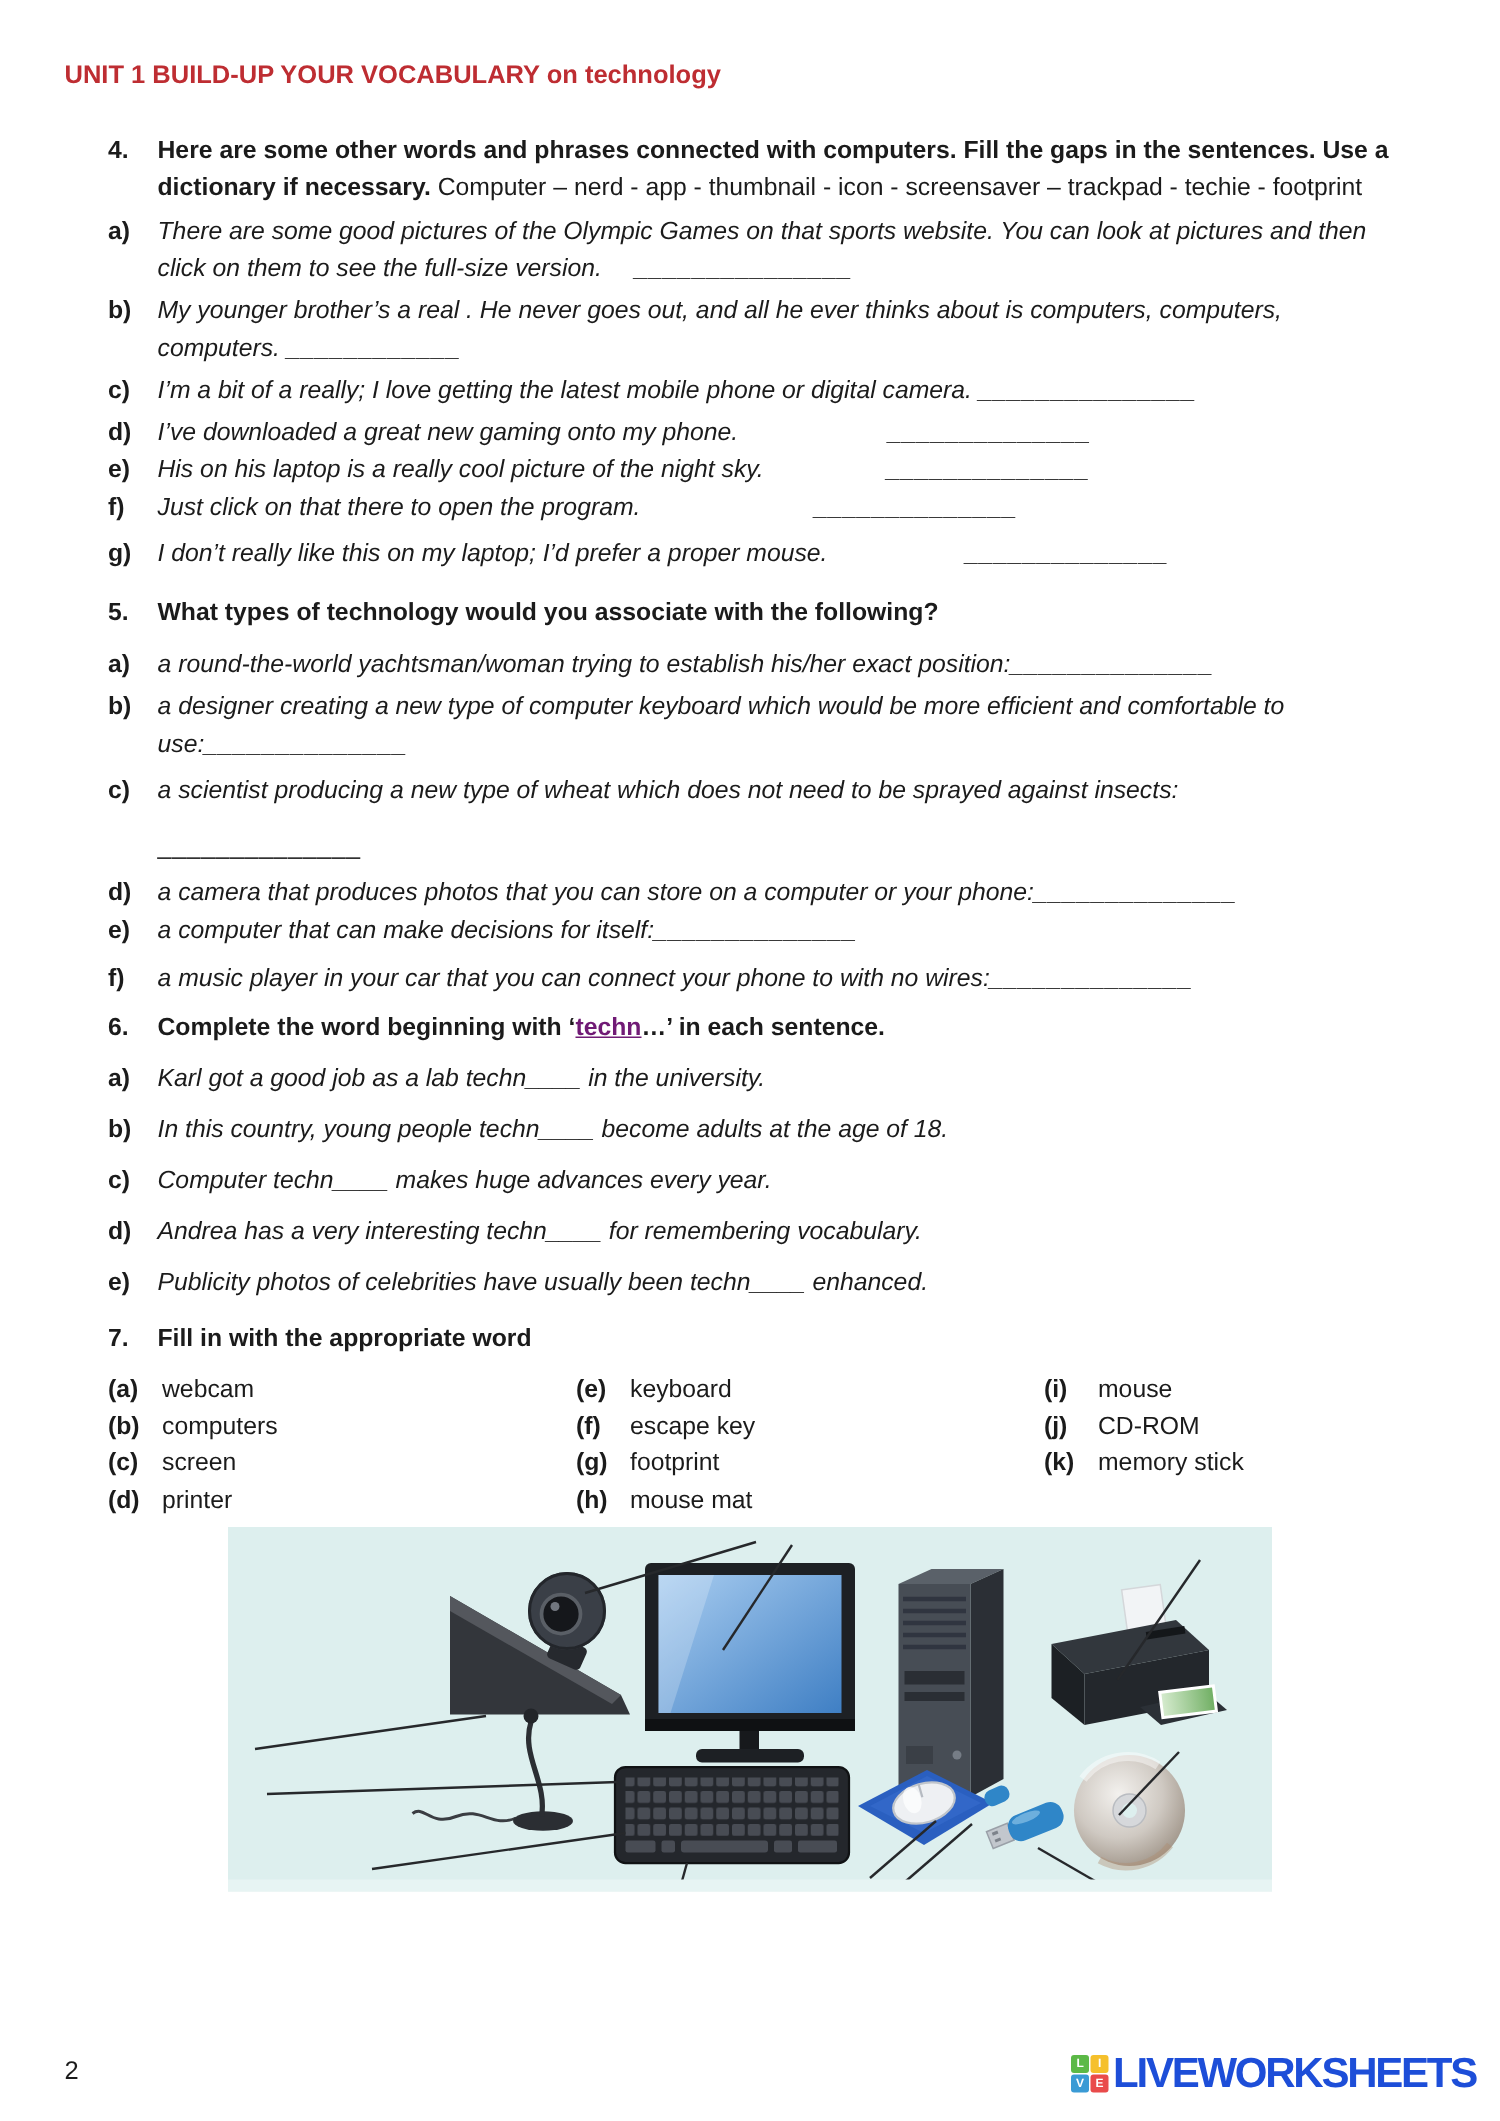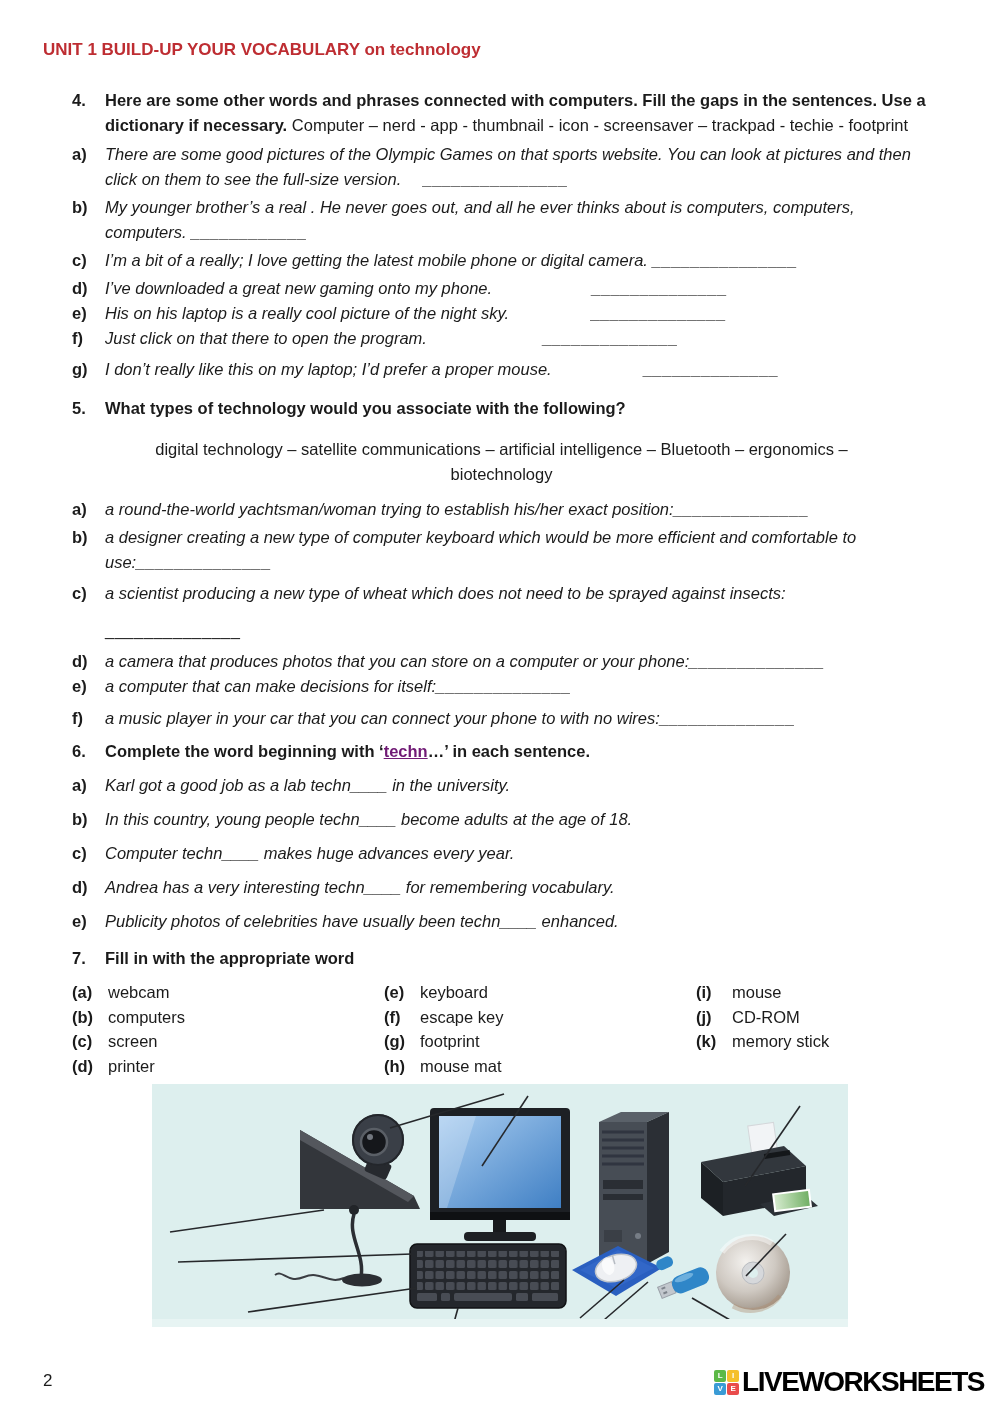--- a/index.html
+++ b/index.html
@@ -43,21 +43,21 @@
   .footer { position:absolute; left:43px; right:16px; top:1368px; display:flex; justify-content:space-between; align-items:flex-start; }
   .page-num { font-size:17px; }
   .logo { display:flex; align-items:center; }
   .logo-grid { display:grid; grid-template-columns:12px 12px; grid-template-rows:12px 12px; gap:1px; margin-right:3px; }
   .logo-cell { display:flex; align-items:center; justify-content:center;
     color:#fff; font-size:8px; font-weight:bold; border-radius:2px; }
   .logo-cell:nth-child(1){ background:#5CB947; }
   .logo-cell:nth-child(2){ background:#F5C02C; }
   .logo-cell:nth-child(3){ background:#3A9BD5; }
   .logo-cell:nth-child(4){ background:#E94B4B; }
-  .logo-text { color:#000000; font-weight:bold; font-size:28px; letter-spacing:-1.5px; line-height:28px; }
+  .logo-text { color:#1d4ed8; font-weight:bold; font-size:28px; letter-spacing:-1.5px; line-height:28px; }
 </style>
 </head>
 <body>
 
 <div class="content">
 
   <div class="title">UNIT 1 BUILD-UP YOUR VOCABULARY on technology</div>
 
   <section>
     <div class="q-head mt26">
@@ -91,24 +91,20 @@
     <div class="item mt6">
       <span class="ilabel">g)</span>
       <span class="ibody"><span>I don’t really like this on my laptop; I’d prefer a proper mouse.</span><span class="blank gap-g">______________</span></span>
     </div>
   </section>
 
   <section>
     <div class="q-head mt14">
       <span class="q-num">5.</span>
       <p class="q-text b">What types of technology would you associate with the following?</p>
-    </div>
-    <div class="word-bank mt16">
-      <div>digital technology –  satellite communications – artificial intelligence – Bluetooth – ergonomics –</div>
-      <div>biotechnology</div>
     </div>
     <div class="item mt10">
       <span class="ilabel">a)</span>
       <span class="ibody"><span>a round-the-world yachtsman/woman trying to establish his/her exact position:</span><span class="blank">______________</span></span>
     </div>
     <div class="item mt3">
       <span class="ilabel">b)</span>
       <span class="ibody"><span>a designer creating a new type of computer keyboard which would be more efficient and comfortable to use:</span><span class="blank">______________</span></span>
     </div>
     <div class="item mt6">

